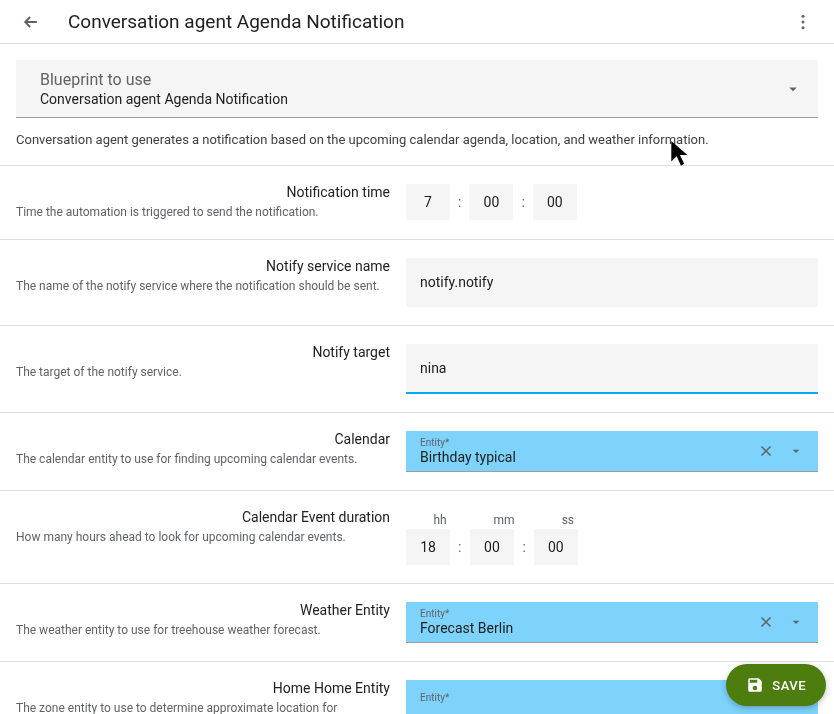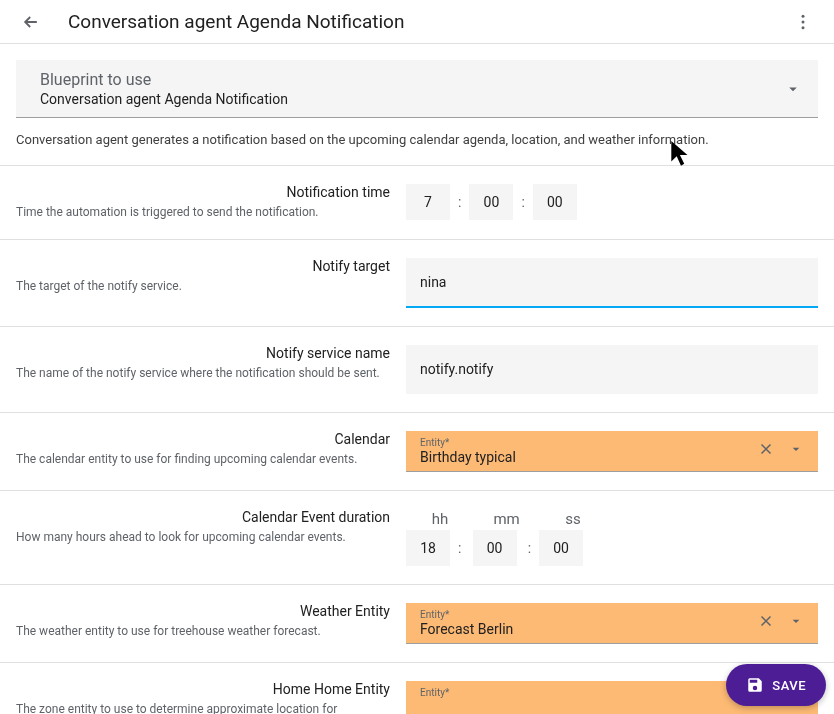--- a/index.html
+++ b/index.html
@@ -132,44 +132,44 @@
       font-size: 14px;
       color: #5f6368;
       padding: 0 4px;
     }
     .time-with-label {
       display: flex;
       flex-direction: column;
       align-items: center;
     }
     .time-tiny-label {
-      font-size: 15px;
+      font-size: 12px;
       color: #5f6368;
       margin-bottom: 2px;
       margin-left: 24px;
     }
     .text-input {
       width: 100%;
       background: #f5f5f5;
       border: none;
       border-bottom: 1px solid transparent;
       padding: 16px 14px;
       font-size: 14px;
       color: #212121;
       font-family: inherit;
     }
     .text-input.focused {
       border-bottom: 2px solid #03a9f4;
     }
     .entity-field {
-      background: #fdba74;
+      background: #7dd3fc;
       border-bottom: 1px solid #9e9e9e;
       padding: 6px 10px 6px 14px;
       display: flex;
-      align-items: flex-start;
+      align-items: center;
     }
     .entity-left {
       flex: 1;
     }
     .entity-label {
       font-size: 10px;
       color: #5f6368;
     }
     .entity-value {
       font-size: 14px;
@@ -187,21 +187,21 @@
       height: 24px;
       display: flex;
       align-items: center;
       justify-content: center;
       cursor: pointer;
     }
     .save-fab {
       position: absolute;
       bottom: 8px;
       right: 8px;
-      background: #4c1d95;
+      background: #4d7c0f;
       color: #fff;
       border-radius: 24px;
       padding: 12px 20px;
       display: flex;
       align-items: center;
       gap: 8px;
       font-size: 13px;
       font-weight: 500;
       letter-spacing: 0.5px;
       box-shadow: 0 2px 6px rgba(0,0,0,0.25);
@@ -263,35 +263,35 @@
         <span class="time-sep">:</span>
         <input class="time-box" value="00" style="">
         <span class="time-sep">:</span>
         <input class="time-box" value="00" style="">
       </div>
     </div>
   </div>
 
   <div class="row">
     <div class="row-left">
+      <div class="field-title">Notify service name</div>
+      <div class="field-desc">The name of the notify service where the notification should be sent.</div>
+    </div>
+    <div class="row-right">
+      <input class="text-input" value="notify.notify" style="">
+    </div>
+  </div>
+
+  <div class="row">
+    <div class="row-left">
       <div class="field-title">Notify target</div>
       <div class="field-desc">The target of the notify service.</div>
     </div>
     <div class="row-right">
       <input class="text-input focused" value="nina" style="">
-    </div>
-  </div>
-
-  <div class="row">
-    <div class="row-left">
-      <div class="field-title">Notify service name</div>
-      <div class="field-desc">The name of the notify service where the notification should be sent.</div>
-    </div>
-    <div class="row-right">
-      <input class="text-input" value="notify.notify" style="">
     </div>
   </div>
 
   <div class="row">
     <div class="row-left">
       <div class="field-title">Calendar</div>
       <div class="field-desc">The calendar entity to use for finding upcoming calendar events.</div>
     </div>
     <div class="row-right">
       <div class="entity-field">

